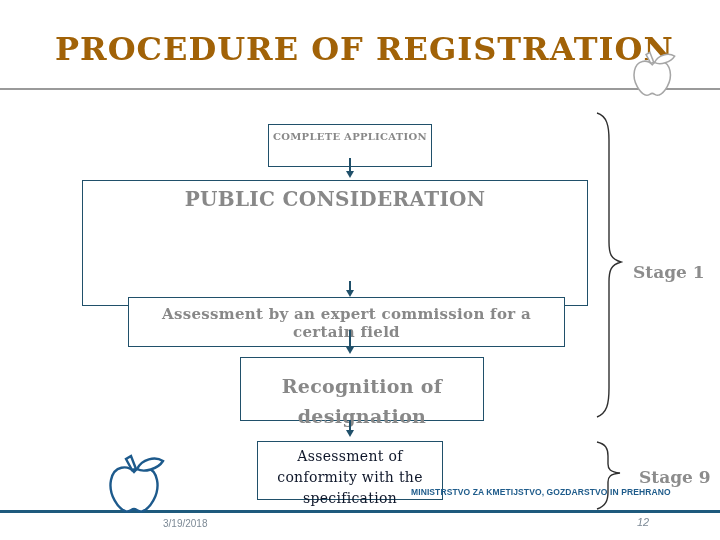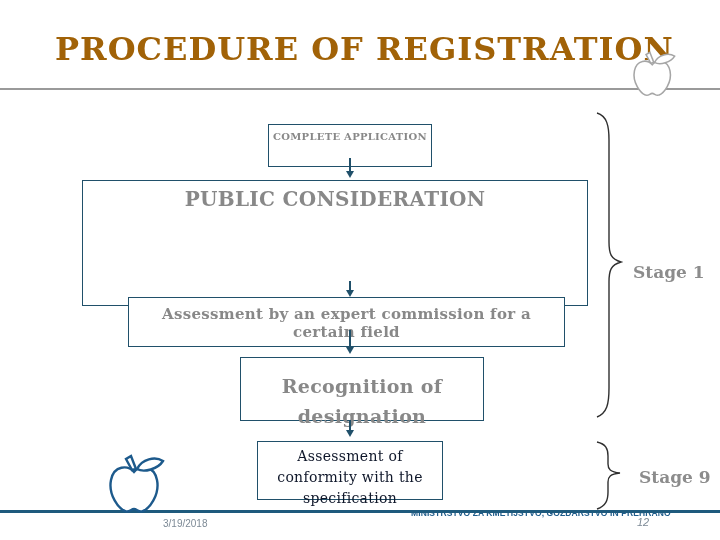--- a/index.html
+++ b/index.html
@@ -47,21 +47,21 @@
   .arrow3 { left:349px; top:330px; height:17px; }
   .arrow4 { left:349px; top:420px; height:10px; }
   .brace { position:absolute; }
   .stage-label {
     position:absolute; font-family:"DejaVu Serif", serif;
     font-size:17px; color:#8c8c8c; white-space:nowrap;font-weight:bold;
   }
   .stage1-label { left:633px; top:262px; }
   .stage2-label { left:639px; top:467px; }
   .footer-org {
-    position:absolute; left:411px; top:508px; width:250px;
+    position:absolute; left:411px; top:487px; width:250px;
     font-size:8.5px; font-weight:bold; color:#1f5c8b;
     letter-spacing:0.1px; white-space:nowrap;
   }
   .slide-date {
     position:absolute; left:163px; top:518px;
     font-size:10px; color:#7d8a96;
   }
   .page-number {
     position:absolute; left:637px; top:516px;
     font-size:11px; color:#7d8a96;font-style:italic;

